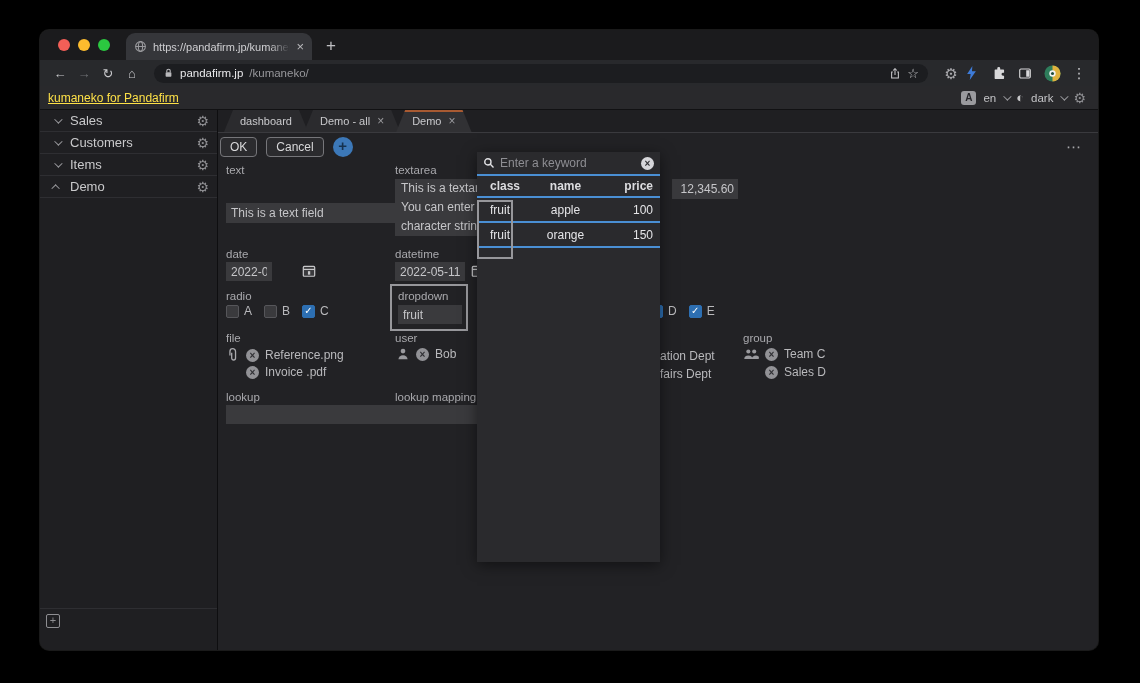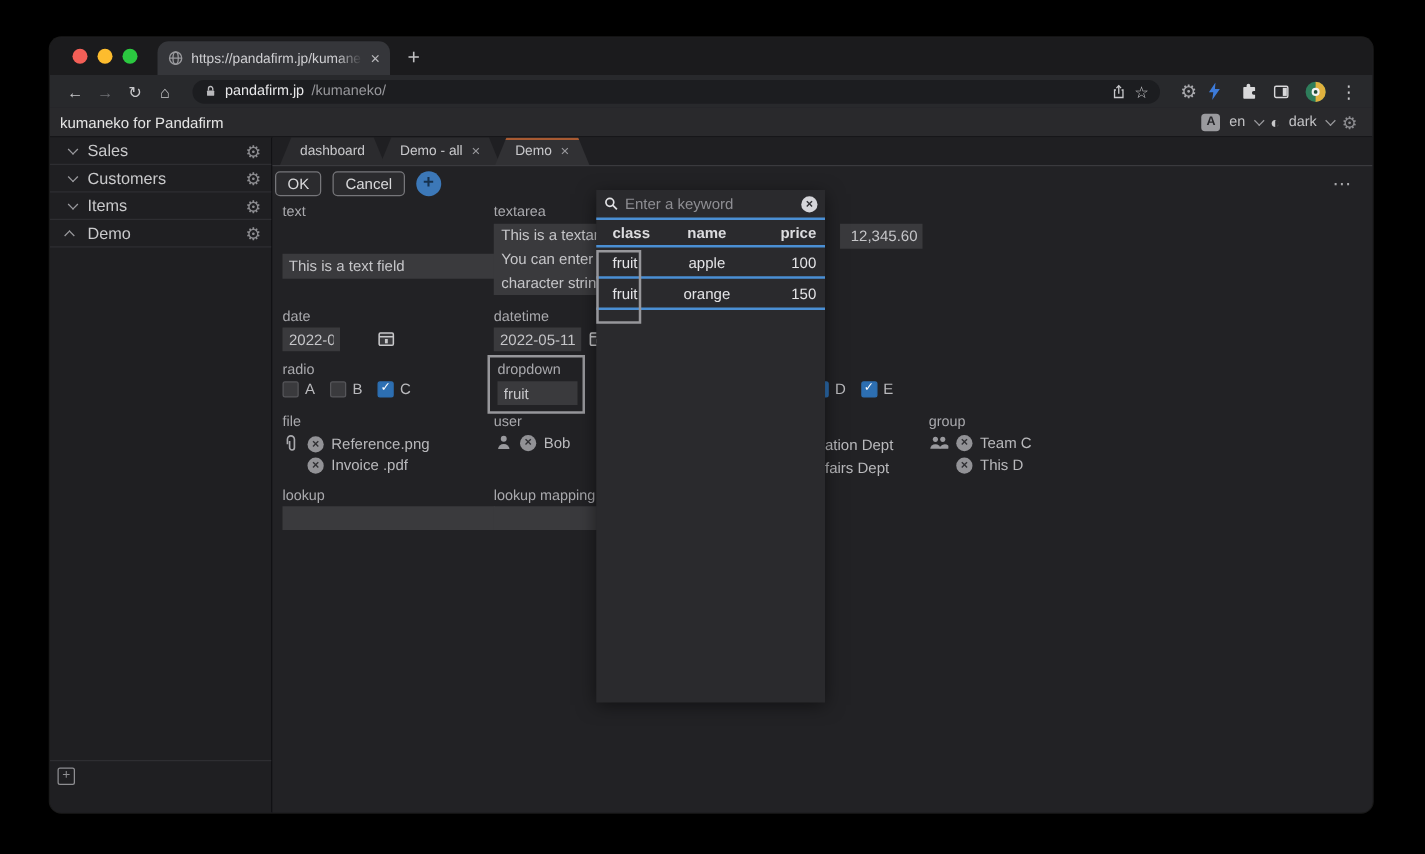--- a/index.html
+++ b/index.html
@@ -22,21 +22,21 @@
   .omnibox { flex:1; height:19px; margin:0 8px; background:#1c1d20; border-radius:10px; display:flex; align-items:center; padding:0 9px; gap:6px; }
   .omni-host { font-size:11.5px; color:#e8e8ea; }
   .omni-path { font-size:11.5px; color:#97979b; }
   .omni-spacer { flex:1; }
   .tb-star { font-size:13px; color:#c8c8cb; }
   .ext-ico { width:22px; text-align:center; }
   .menu-dots { font-size:14px; color:#c8c8cb; width:18px; text-align:center; }
 
   
   .app-header { height:24px; background:#29292c; display:flex; align-items:center; padding:0 12px 0 8px; border-bottom:1px solid #111113; }
-  .app-title { font-size:12px; color:#e5e5e5; }
+  .app-title { font-size:12px; color:#fde047;text-decoration:underline; }
   .hdr-right { margin-left:auto; display:flex; align-items:center; gap:7px; }
   .translate { width:15px; height:14px; background:#9a9a9e; color:#26262a; border-radius:3px; font-size:10px; font-weight:bold; display:flex; align-items:center; justify-content:center; }
   .hdr-txt { font-size:11.5px; color:#c3c3c6; }
   .half-circle { font-size:13px; color:#c8c8ca; }
   .gear { font-size:14px; color:#8e8e92; line-height:1; }
   .chev { width:6px; height:6px; border-right:1.5px solid #9a9a9e; border-bottom:1.5px solid #9a9a9e; transform:rotate(45deg) translateY(-2px); display:inline-block; }
   .chev.up { transform:rotate(-135deg) translateY(-2px); }
 
   
   .app-body { display:flex; height:540px; }
@@ -343,21 +343,21 @@
                 <path d="M1.4 12a4.6 4 0 019.2 0z"></path>
                 <circle cx="12.6" cy="3.6" r="2.3"></circle>
                 <path d="M9.8 12a4.6 4 0 017.8-2.8 4.6 4 0 01.0 2.8z"></path>
               </svg>
           </span>
           <span class="xcircle">×</span>
           <span class="ftext" style="position:static;">Team C</span>
         </div>
         <div class="row-flex" style="left:547px;top:255px;gap:6px;">
           <span class="xcircle">×</span>
-          <span class="ftext" style="position:static;">This D</span>
+          <span class="ftext" style="position:static;">Sales D</span>
         </div>
 
         <span class="flabel" style="left:8px;top:281px;">lookup</span>
         <input class="finput" style="left: 8px; top: 295px; width: 170px; height: 19px;" value="">
         <span class="ficon" style="left:184px;top:297px;">
           <svg width="14" height="14" viewBox="0 0 16 16" fill="none" stroke="#c8c8ca" stroke-width="1.6">
               <circle cx="6.5" cy="6.5" r="4.2"></circle>
               <line x1="9.8" y1="9.8" x2="14" y2="14"></line>
             </svg>
         </span>

